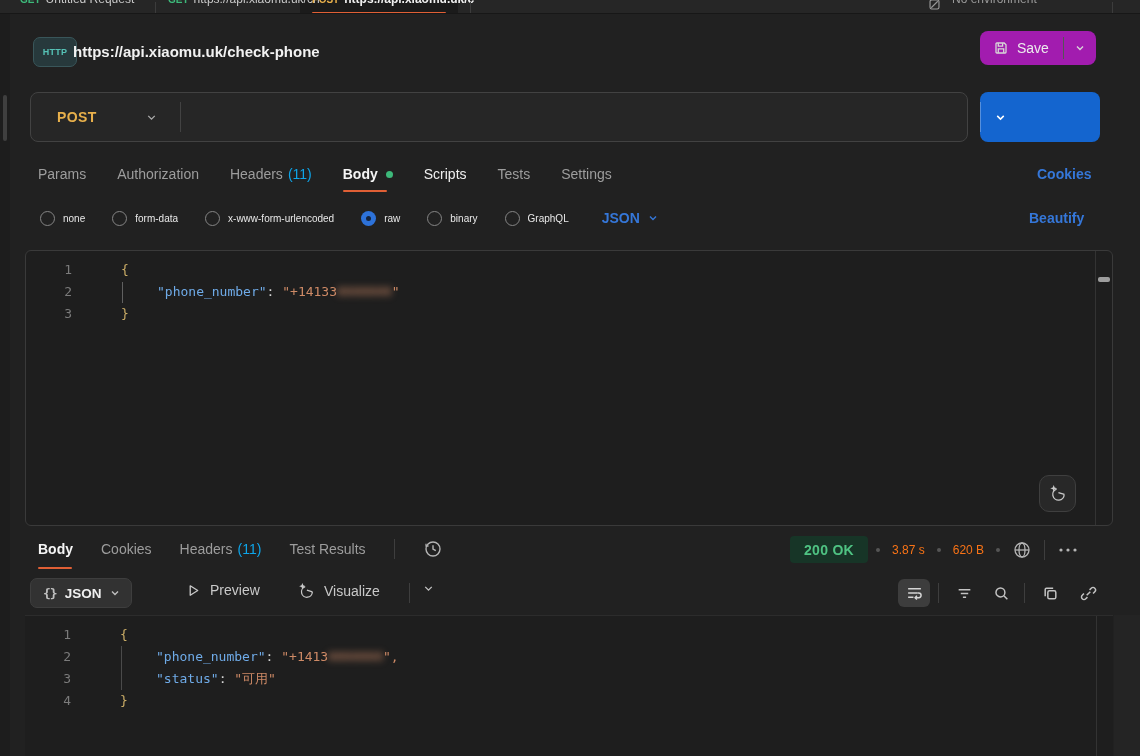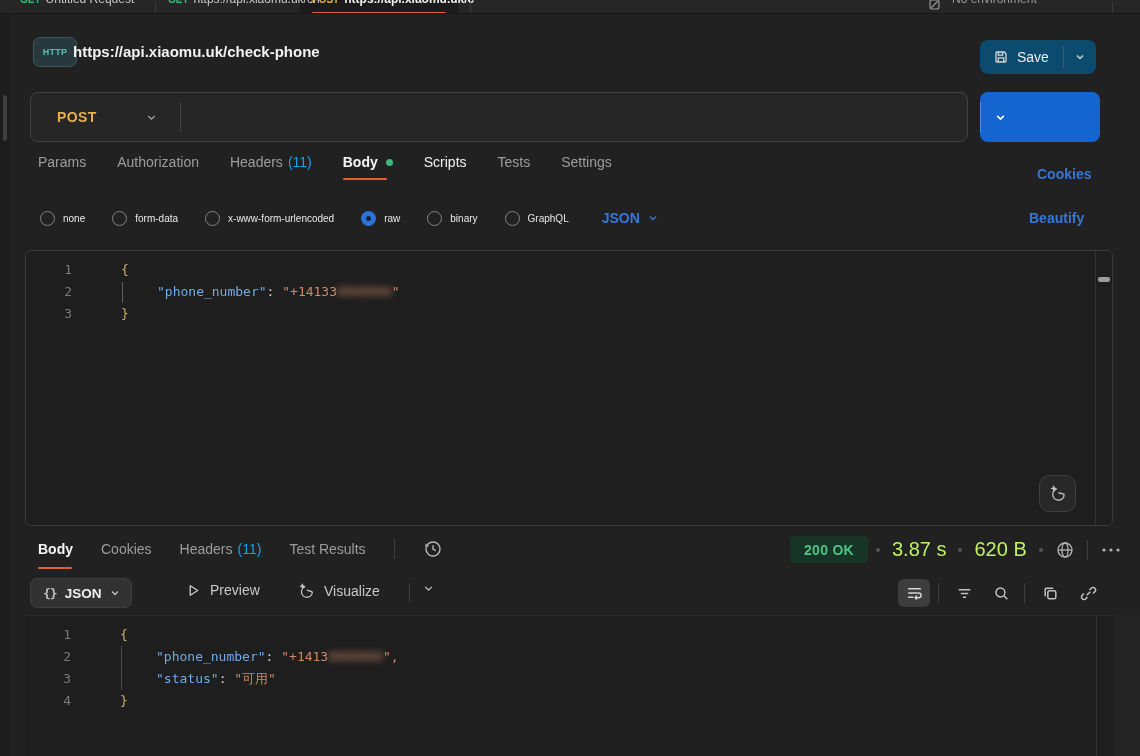--- a/index.html
+++ b/index.html
@@ -19,43 +19,43 @@
   .m-post-top { color:#e8b04b; font-weight:700; font-size:10px; margin-right:5px; }
   .tab-label { color:#c9c9c9; }
   .env-label { color:#9a9a9a; }
   
   .req-header { position:absolute; top:14px; left:0; width:1140px; height:66px; }
   .http-badge { position:absolute; left:33px; top:23px; width:44px; height:30px;
     background:#27393c; border:1px solid #39565a; border-radius:7px;
     display:flex; align-items:center; justify-content:center;
     color:#56c2b6; font-size:9px; font-weight:700; letter-spacing:.3px; }
   .req-title { position:absolute; left:73px; top:29px; font-size:15px; font-weight:700; color:#f2f2f2; }
-  .save-group { position:absolute; left:980px; top:26px; height:34px; display:flex;
-    background:#0c4a6e; border-radius:8px; overflow:hidden; align-items:stretch; }
+  .save-group { position:absolute; left:980px; top:17px; height:34px; display:flex;
+    background:#a21caf; border-radius:8px; overflow:hidden; align-items:stretch; }
   .save-main { display:flex; align-items:center; gap:8px; padding:0 14px 0 13px; cursor:pointer; }
   .save-label { font-size:14px; color:#ececec; }
   .save-divider { width:1px; background:#555; margin:6px 0; }
   .save-caret { display:flex; align-items:center; padding:0 10px; cursor:pointer; }
   
   .url-row { position:absolute; top:92px; left:30px; width:938px; height:50px;
     background:#262626; border:1px solid #424242; border-radius:8px;
     display:flex; align-items:center; }
   .method-label { font-size:14px; font-weight:700; color:#e8b04b; letter-spacing:.4px; padding-left:26px; }
   .method-caret { margin-left:48px; display:flex; align-items:center; cursor:pointer; }
   .url-divider { width:1px; height:30px; background:#424242; margin-left:22px; }
   .url-text { font-size:14px; color:#efefef; padding-left:20px; font-weight:600; }
   .return-symbol { color:#8a8a8a; font-weight:400; margin-left:6px; }
   .send-group { position:absolute; top:92px; left:980px; width:120px; height:50px;
     background:#1465cf; border-radius:8px; display:flex; overflow:hidden; }
   .send-main { flex:1; display:flex; align-items:center; justify-content:center;
     font-size:15px; font-weight:700; color:#fff; cursor:pointer; }
   .send-divider { width:1px; background:rgba(255,255,255,.28); margin:10px 0; }
   .send-caret { width:38px; display:flex; align-items:center; justify-content:center; cursor:pointer; }
   
-  .req-tabs { position:absolute; top:154px; left:38px; display:flex; gap:31px; font-size:14px; }
+  .req-tabs { position:absolute; top:166px; left:38px; display:flex; gap:31px; font-size:14px; }
   .rtab { color:#9d9d9d; cursor:pointer; position:relative; white-space:nowrap; display:flex; align-items:center; }
   .rtab .cnt { color:#0ea5e9; margin-left:5px;text-align:center; }
   .rtab.bright { color:#f0f0f0; }
   .rtab.active { color:#f5f5f5; font-weight:600; }
   .green-dot { width:7px; height:7px; border-radius:50%; background:#3db97a; margin-left:8px; }
   .rtab-underline { position:absolute; left:0; bottom:-10px; width:44px; height:2px; background:#e05f35; border-radius:2px; }
   .cookies-link { position:absolute; top:166px; left:1037px; font-size:14px; font-weight:600; color:#3577d9; cursor:pointer; }
   
   .btype-row { position:absolute; top:210px; left:40px; display:flex; align-items:center; gap:27px; }
   .radio-item { display:flex; align-items:center; gap:8px; cursor:pointer; }
@@ -91,21 +91,21 @@
   
   .resp-meta { position:absolute; top:530px; left:0; width:1140px; height:40px; }
   .resp-tabs { position:absolute; left:38px; top:9px; display:flex; gap:28px; font-size:14px; align-items:center; }
   .resp-underline { position:absolute; left:38px; top:37px; width:34px; height:2px; background:#e05f35; border-radius:2px; }
   .meta-divider { width:1px; height:20px; background:#3e3e3e; }
   .hist-btn { cursor:pointer; display:flex; align-items:center; }
   .status-pill { position:absolute; left:790px; top:6px; width:78px; height:27px;
     background:#173527; border-radius:4px; display:flex; align-items:center; justify-content:center;
     color:#4fc383; font-size:14px; font-weight:600; letter-spacing:.3px; cursor:pointer; }
   .meta-right { position:absolute; left:876px; top:6px; height:27px; display:flex; align-items:center; gap:12px; }
-  .meta-val { font-size:20px; color:#bef264; }
+  .meta-val { font-size:12px; color:#f97316; }
   .sep-dot { width:4px; height:4px; border-radius:50%; background:#555; }
   .icon-btn { display:flex; align-items:center; justify-content:center; cursor:pointer; color:#bdbdbd; }
   
   .resp-toolbar { position:absolute; top:578px; left:0; width:1140px; height:32px; }
   .json-btn { position:absolute; left:30px; top:0; height:30px; padding:0 10px 0 12px;
     background:#323232; border:1px solid #3e3e3e; border-radius:7px;
     display:flex; align-items:center; gap:8px; cursor:pointer; }
   .json-braces { color:#c0c0c0; font-size:13px; font-weight:700; font-family:"DejaVu Sans Mono",monospace; letter-spacing:-1px; }
   .json-label { color:#f0f0f0; font-size:13.5px; font-weight:600; }
   .tool-item { position:absolute; top:4px; display:flex; align-items:center; gap:9px; color:#c9c9c9; font-size:14px; cursor:pointer; }

